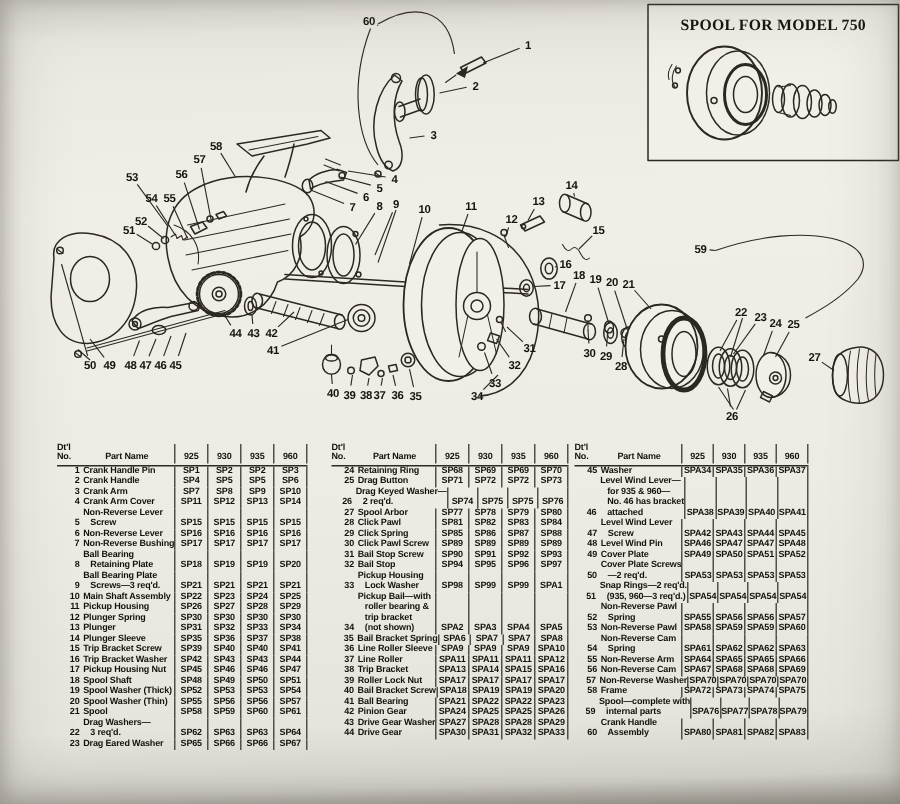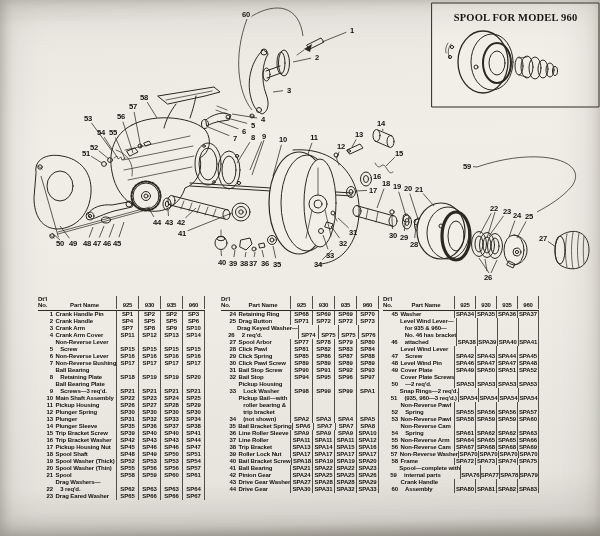--- a/index.html
+++ b/index.html
@@ -356,21 +356,21 @@
       <text x="133" y="108.8" class="co">57</text>
       <line x1="147.2" y1="102.1" x2="157" y2="118" class="leader"></line>
       <text x="144" y="99.8" class="co">58</text>
       <line x1="473.0" y1="166.6" x2="477" y2="167" class="leader"></line>
       <text x="467" y="168.8" class="co">59</text>
       <line x1="251.4" y1="16.7" x2="252" y2="17" class="leader"></line>
       <text x="246" y="16.8" class="co">60</text>
     </g>
 </svg>
 
-<div class="inset-title">SPOOL FOR MODEL 960</div>
+<div class="inset-title">SPOOL FOR MODEL 750</div>
 
 <div class="ptable t1">
     <div class="thead">
       <span class="h-no">Dt'l
 No.</span>
       <span class="h-name">Part Name</span>
       <span class="h-m">925</span>
       <span class="h-m">930</span>
       <span class="h-m">935</span>
       <span class="h-m">960</span>

